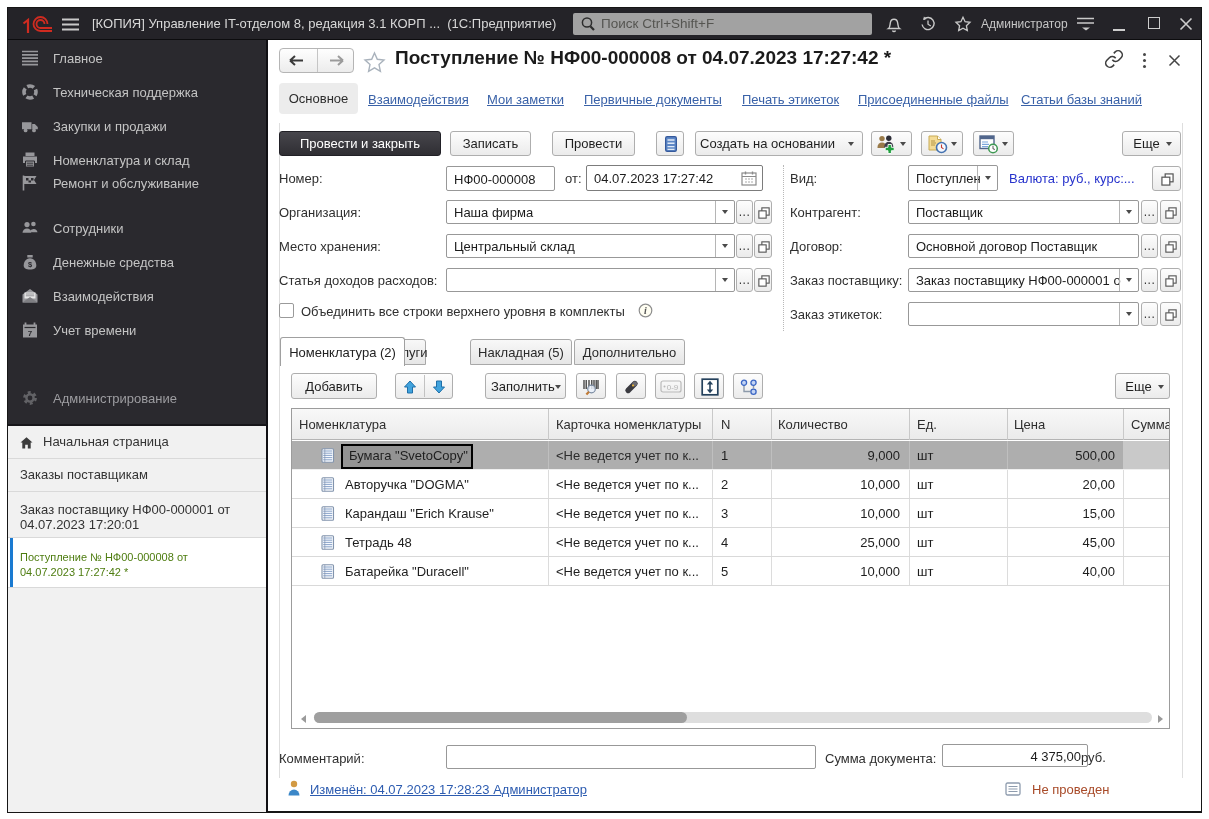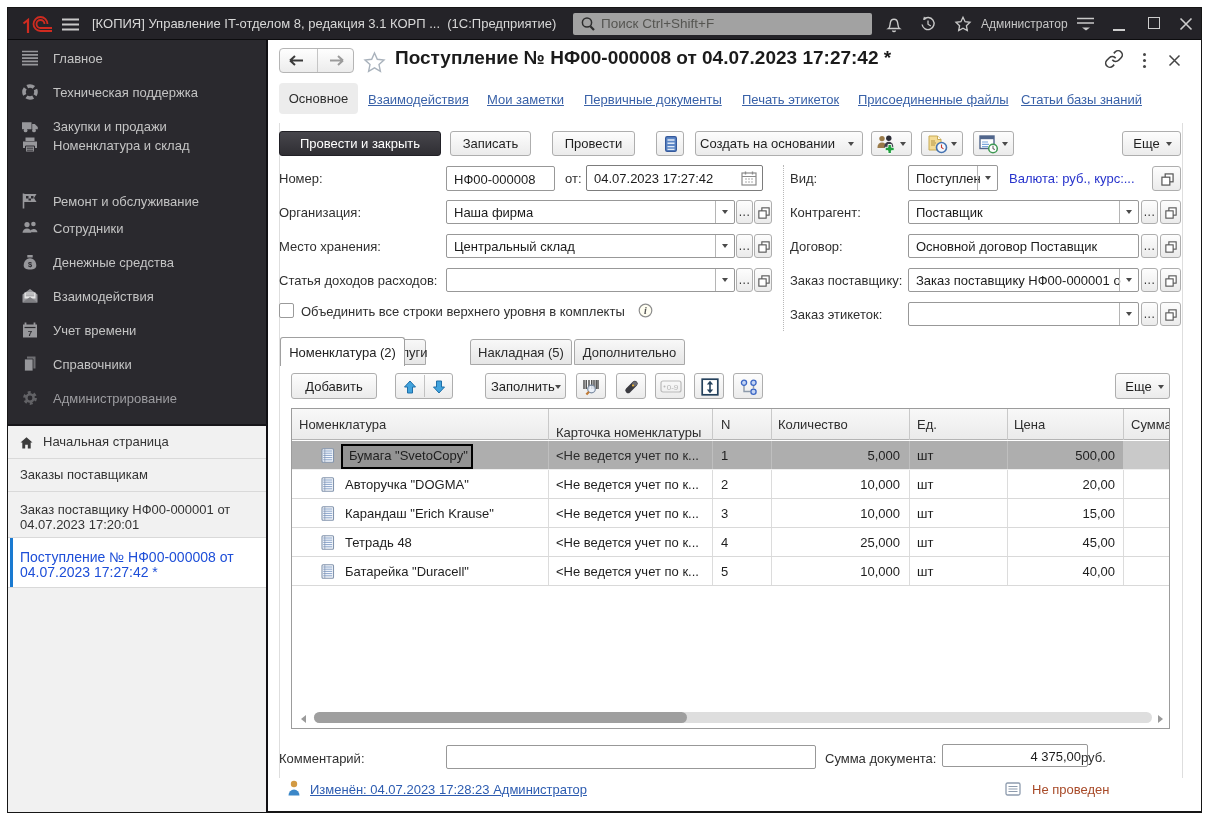--- a/index.html
+++ b/index.html
@@ -89,30 +89,30 @@
         <span>Техническая поддержка</span>
       </div>
   <div class="sbd-item" style="top:69px">
         <svg width="18" height="18" viewBox="0 0 18 18">
           <path d="M1,5.2 h9.5 v7 h-9.5 z M11.2,7 h2.6 l3,3 v2.2 h-5.6 z" fill="#97979b"></path>
           <circle cx="4.6" cy="13.4" r="1.9" fill="#97979b"></circle>
           <circle cx="13" cy="13.4" r="1.9" fill="#97979b"></circle>
         </svg>
         <span>Закупки и продажи</span>
       </div>
-  <div class="sbd-item" style="top:88px">
+  <div class="sbd-item" style="top:103px">
         <svg width="18" height="18" viewBox="0 0 18 18">
           <path d="M4.5,1.5 h9 v3.5 h-9 z" fill="#97979b"></path>
           <path d="M2,5.5 h14 v6.5 h-14 z" fill="#97979b"></path>
           <path d="M4.5,10 h9 v6 h-9 z" fill="#97979b" stroke="#2a292e" stroke-width="1"></path>
           <path d="M5.8,12.2 h6.4 M5.8,14.2 h6.4" stroke="#2a292e" stroke-width="0.9"></path>
         </svg>
         <span>Номенклатура и склад</span>
       </div>
-  <div class="sbd-item" style="top:144px">
+  <div class="sbd-item" style="top:126px">
         <svg width="18" height="18" viewBox="0 0 18 18">
           <path d="M2.5,1.5 V16.5" stroke="#97979b" stroke-width="1.6"></path>
           <path d="M3,2 h12.5 l-2.5,4 2.5,4 H3 z" fill="#97979b"></path>
           <path d="M5,4 h2.5 v2.5 h-2.5 z M10,4 h2.5 v2.5 h-2.5 z M7.5,6.5 h2.5 v2 h-2.5 z" fill="#2a292e"></path>
         </svg>
         <span>Ремонт и обслуживание</span>
       </div>
   <div class="sbd-item" style="top:171px">
         <svg width="18" height="18" viewBox="0 0 18 18">
           <circle cx="6" cy="5.6" r="2.6" fill="#97979b"></circle>
@@ -140,27 +140,20 @@
         <span>Взаимодействия</span>
       </div>
   <div class="sbd-item" style="top:273px">
         <svg width="18" height="18" viewBox="0 0 18 18">
           <path d="M2,3.5 h14 v13 h-14 z" fill="#97979b"></path>
           <path d="M3.5,6.5 h11" stroke="#2a292e" stroke-width="1.2"></path>
           <path d="M4.5,1.5 v3 M13.5,1.5 v3" stroke="#97979b" stroke-width="1.8"></path>
           <text x="9" y="14.5" font-size="8" font-family="Liberation Sans" fill="#2a292e" text-anchor="middle" font-weight="bold">7</text>
         </svg>
         <span>Учет времени</span>
-      </div>
-  <div class="sbd-item" style="top:307px">
-        <svg width="18" height="18" viewBox="0 0 18 18">
-          <path d="M6,1.5 h8.5 v12 h-8.5 z" fill="#6e6e72"></path>
-          <path d="M3.5,4 h8.5 v12 h-8.5 z" fill="#97979b" stroke="#2a292e" stroke-width="0.8"></path>
-        </svg>
-        <span>Справочники</span>
       </div>
   <div class="sbd-item" style="top:341px">
         <svg width="18" height="18" viewBox="0 0 18 18">
           <circle cx="9" cy="9" r="5.4" fill="none" stroke="#626266" stroke-width="3" stroke-dasharray="2.83 2.83"></circle>
           <circle cx="9" cy="9" r="3.6" fill="none" stroke="#626266" stroke-width="2.4"></circle>
         </svg>
         <span style="color:#9d9da1">Администрирование</span>
       </div>
 </div>
 
@@ -169,21 +162,21 @@
         <path d="M6.5,0.3 L0.5,5.5 H2.3 V11.5 H5.2 V7.8 H7.8 V11.5 H10.7 V5.5 H12.5 z" fill="#3c3c3c"></path>
       </svg>
   <div class="a" style="left:35px;top:0;height:32px;line-height:32px;font-size:13px;color:#333">Начальная страница</div>
   <div class="sep" style="left:0;top:32px;width:258px;height:1px"></div>
   <div class="a" style="left:12px;top:33px;height:32px;line-height:32px;font-size:13px;color:#333">Заказы поставщикам</div>
   <div class="sep" style="left:0;top:65px;width:258px;height:1px"></div>
   <div class="a" style="left:12px;top:76px;font-size:13px;color:#333;line-height:15px">Заказ поставщику НФ00-000001 от<br>04.07.2023 17:20:01</div>
   <div class="sep" style="left:0;top:111px;width:258px;height:1px"></div>
   <div class="a" style="left:0;top:112px;width:258px;height:49px;background:#fff">
     <div class="a" style="left:2px;top:0;width:3px;height:49px;background:#1a7ad1"></div>
-    <div class="a" style="left:12px;top:12px;font-size:14px;color:#1d4ed8;line-height:15px">Поступление № НФ00-000008 от<br>04.07.2023 17:27:42 *</div>
+    <div class="a" style="left:12px;top:12px;font-size:11px;color:#4d7c0f;line-height:15px">Поступление № НФ00-000008 от<br>04.07.2023 17:27:42 *</div>
   </div>
   <div class="sep" style="left:0;top:161px;width:258px;height:1px"></div>
 </div>
 
 <div id="main">
 
 <div class="a" style="left:271px;top:40px;width:75px;height:25px;border:1px solid #b5b5b5;border-radius:4px;background:linear-gradient(#fefefe,#ececec)">
   <div class="a" style="left:37px;top:0;width:1px;height:23px;background:#c5c5c5"></div>
   <svg class="a" style="left:7px;top:4px" width="22" height="15" viewBox="0 0 22 15">
           <path d="M3,7.5 h13 M3,7.5 l5,-4.5 M3,7.5 l5,4.5" fill="none" stroke="#3a3a3a" stroke-width="2"></path>
@@ -438,21 +431,21 @@
           <circle cx="4" cy="3.8" r="2.6" fill="#c3d4f4" stroke="#3b66c4" stroke-width="1.3"></circle>
           <circle cx="13.5" cy="3.8" r="2.6" fill="#c3d4f4" stroke="#3b66c4" stroke-width="1.3"></circle>
           <circle cx="13.5" cy="12.8" r="2.6" fill="#c3d4f4" stroke="#3b66c4" stroke-width="1.3"></circle>
         </svg>
       </div>
 <div class="btn" style="left:1107px;top:365px;width:55px;height:26px;padding-top:5px;padding-right:8px">Еще<span class="tri" style="right:5px;top:11px"></span></div>
 
 <div class="a" style="left:283px;top:400px;width:879px;height:321px;border:1px solid #9c9c9c;overflow:hidden;font-size:13px;color:#1e1e1e">
   <div class="a" style="left:0;top:0;width:877px;height:31px;background:linear-gradient(#f8f8f8,#ebebeb);border-bottom:1px solid #b4b4b4"></div>
   <div class="a hl" style="left:7px;top:0">Номенклатура</div>
-  <div class="a hl" style="left:264px;top:8px">Карточка номенклатуры</div>
+  <div class="a hl" style="left:264px;top:0">Карточка номенклатуры</div>
   <div class="a hl" style="left:429px;top:0">N</div>
   <div class="a hl" style="left:486px;top:0">Количество</div>
   <div class="a hl" style="left:625px;top:0">Ед.</div>
   <div class="a hl" style="left:722px;top:0">Цена</div>
   <div class="a hl" style="left:839px;top:0">Сумма</div>
   <div class="vh" style="left:256px"></div>
         <div class="vh" style="left:420px"></div>
         <div class="vh" style="left:479px"></div>
         <div class="vh" style="left:617px"></div>
         <div class="vh" style="left:715px"></div>
@@ -477,21 +470,21 @@
         <div class="rsep" style="top:147px"></div>
         <div class="rsep" style="top:176px"></div>
   <div class="a" style="left:49px;top:35px;width:132px;height:25px;border:2px solid #000;background:#939393"></div>
 
   <svg class="icn" style="top:39px">
           <use href="#doc"></use>
         </svg>
   <div class="cl" style="left:57px;top:32px">Бумага "SvetoCopy"</div>
   <div class="cl" style="left:264px;top:32px;color:#2c2c2c">&lt;Не ведется учет по к...</div>
   <div class="cl" style="left:429px;top:32px">1</div>
-  <div class="cr" style="right:269px;top:32px">5,000</div>
+  <div class="cr" style="right:269px;top:32px">9,000</div>
   <div class="cl" style="left:625px;top:32px">шт</div>
   <div class="cr" style="right:54px;top:32px">500,00</div>
   <svg class="icn" style="top:68px">
           <use href="#doc"></use>
         </svg>
   <div class="cl" style="left:53px;top:61px">Авторучка "DOGMA"</div>
   <div class="cl" style="left:264px;top:61px">&lt;Не ведется учет по к...</div>
   <div class="cl" style="left:429px;top:61px">2</div>
   <div class="cr" style="right:269px;top:61px">10,000</div>
   <div class="cl" style="left:625px;top:61px">шт</div>

